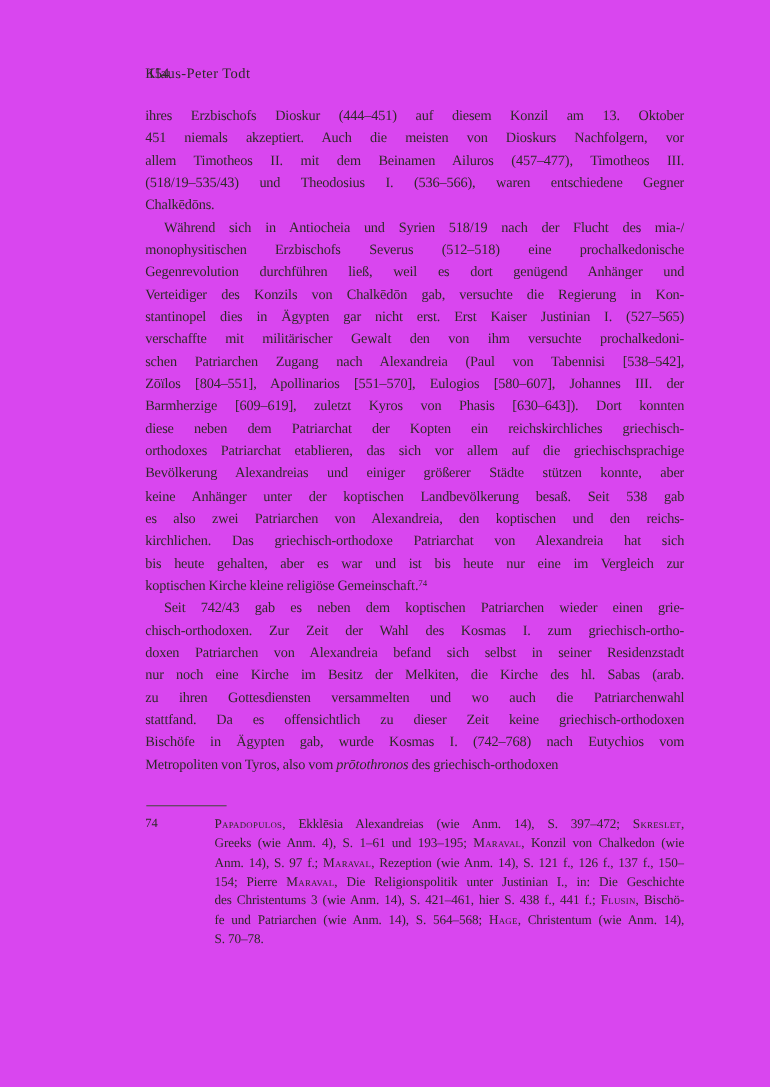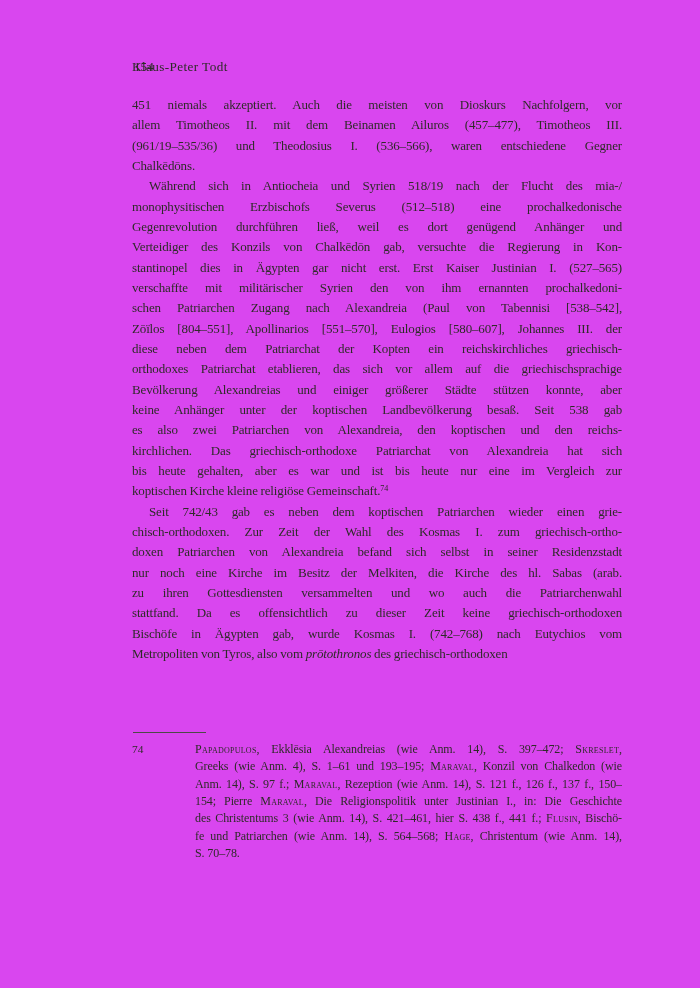--- a/index.html
+++ b/index.html
@@ -67,32 +67,34 @@
 </head>
 <body>
 
 <div class="page">
   <div class="running-header">
     <span class="pagenum">154</span>
     <span class="runhead">Klaus-Peter Todt</span>
   </div>
 
   <div class="body-text" id="body-text">
+      <div class="line">ihres Erzbischofs Dioskur (444–451) auf diesem Konzil am 13. Oktober</div>
       <div class="line">451 niemals akzeptiert. Auch die meisten von Dioskurs Nachfolgern, vor</div>
       <div class="line">allem Timotheos II. mit dem Beinamen Ailuros (457–477), Timotheos III.</div>
-      <div class="line">(961/19–535/36) und Theodosius I. (536–566), waren entschiedene Gegner</div>
+      <div class="line">(518/19–535/43) und Theodosius I. (536–566), waren entschiedene Gegner</div>
       <div class="line lastline">Chalkēdōns.</div>
       <div class="line firstline">Während sich in Antiocheia und Syrien 518/19 nach der Flucht des mia-/</div>
       <div class="line">monophysitischen Erzbischofs Severus (512–518) eine prochalkedonische</div>
       <div class="line">Gegenrevolution durchführen ließ, weil es dort genügend Anhänger und</div>
       <div class="line">Verteidiger des Konzils von Chalkēdōn gab, versuchte die Regierung in Kon-</div>
       <div class="line">stantinopel dies in Ägypten gar nicht erst. Erst Kaiser Justinian I. (527–565)</div>
-      <div class="line">verschaffte mit militärischer Syrien den von ihm ernannten prochalkedoni-</div>
+      <div class="line">verschaffte mit militärischer Gewalt den von ihm versuchte prochalkedoni-</div>
       <div class="line">schen Patriarchen Zugang nach Alexandreia (Paul von Tabennisi [538–542],</div>
       <div class="line">Zōïlos [804–551], Apollinarios [551–570], Eulogios [580–607], Johannes III. der</div>
+      <div class="line">Barmherzige [609–619], zuletzt Kyros von Phasis [630–643]). Dort konnten</div>
       <div class="line">diese neben dem Patriarchat der Kopten ein reichskirchliches griechisch-</div>
       <div class="line">orthodoxes Patriarchat etablieren, das sich vor allem auf die griechischsprachige</div>
       <div class="line">Bevölkerung Alexandreias und einiger größerer Städte stützen konnte, aber</div>
       <div class="line">keine Anhänger unter der koptischen Landbevölkerung besaß. Seit 538 gab</div>
       <div class="line">es also zwei Patriarchen von Alexandreia, den koptischen und den reichs-</div>
       <div class="line">kirchlichen. Das griechisch-orthodoxe Patriarchat von Alexandreia hat sich</div>
       <div class="line">bis heute gehalten, aber es war und ist bis heute nur eine im Vergleich zur</div>
       <div class="line lastline">koptischen Kirche kleine religiöse Gemeinschaft.<sup>74</sup></div>
       <div class="line firstline">Seit 742/43 gab es neben dem koptischen Patriarchen wieder einen grie-</div>
       <div class="line">chisch-orthodoxen. Zur Zeit der Wahl des Kosmas I. zum griechisch-ortho-</div>

